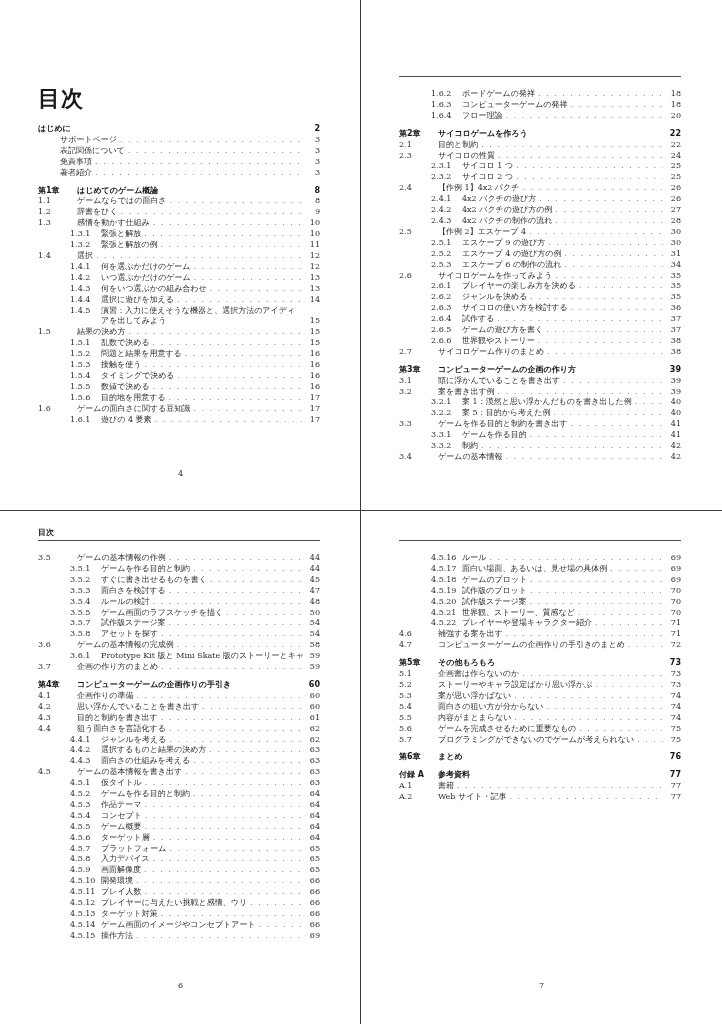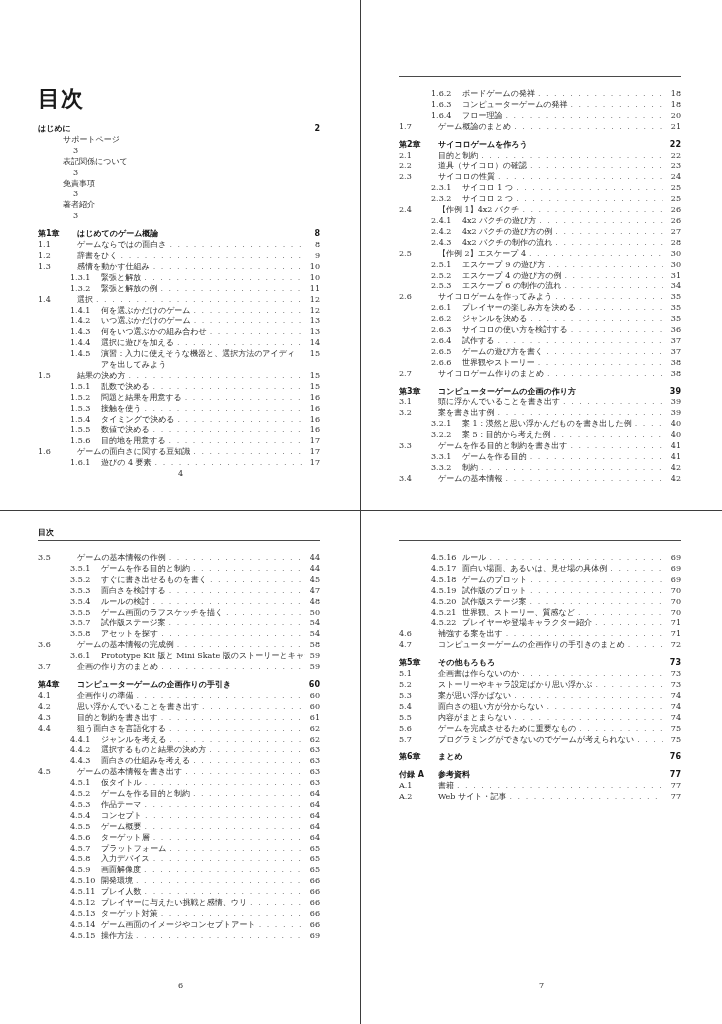--- a/index.html
+++ b/index.html
@@ -40,25 +40,25 @@
   }
   .row .fill { flex:1 1 0; }
   .row .pg { flex:0 0 auto; min-width:15px; text-align:right; }
 
   .row.front, .row.chapter {
     font-family:"DejaVu Sans","Liberation Sans",sans-serif;
     font-weight:bold; color:#171717; margin-top:7px;align-items:flex-end;
   }
   .row.front .num, .row.chapter .num { width:39px; }
   .row.sec .num { width:39px; }
-  .row.frontsub { padding-left:22px;flex-direction:column; }
+  .row.frontsub { padding-left:22px; }
   .row.sub { padding-left:32px; }
   .row.sub .num { width:31px; }
 
-  .row.wrap { }
+  .row.wrap { align-items:flex-end; }
   .row.wrap .num { align-self:flex-start; }
   .row.wrap .title { white-space:normal; max-width:198px; }
 
   .footer {
     position:absolute; bottom:34px; left:0; right:0; text-align:center;
     font-size:8px; color:#2e2e2e;
   }
 </style>
 </head>
 <body>
@@ -242,43 +242,31 @@
             <span class="title">コンピューターゲームの発祥</span>
             <span class="dots"></span>
             <span class="pg">18</span>
           </div>
           <div class="row sub">
             <span class="num">1.6.4</span>
             <span class="title">フロー理論</span>
             <span class="dots"></span>
             <span class="pg">20</span>
           </div>
-          <div class="row sec">
-            <span class="num">1.7</span>
-            <span class="title">ゲーム概論のまとめ</span>
-            <span class="dots"></span>
-            <span class="pg">21</span>
-          </div>
           <div class="row chapter">
             <span class="num">第2章</span>
             <span class="title">サイコロゲームを作ろう</span>
             <span class="fill"></span>
             <span class="pg">22</span>
           </div>
           <div class="row sec">
             <span class="num">2.1</span>
             <span class="title">目的と制約</span>
             <span class="dots"></span>
             <span class="pg">22</span>
-          </div>
-          <div class="row sec">
-            <span class="num">2.2</span>
-            <span class="title">道具（サイコロ）の確認</span>
-            <span class="dots"></span>
-            <span class="pg">23</span>
           </div>
           <div class="row sec">
             <span class="num">2.3</span>
             <span class="title">サイコロの性質</span>
             <span class="dots"></span>
             <span class="pg">24</span>
           </div>
           <div class="row sub">
             <span class="num">2.3.1</span>
             <span class="title">サイコロ 1 つ</span>

